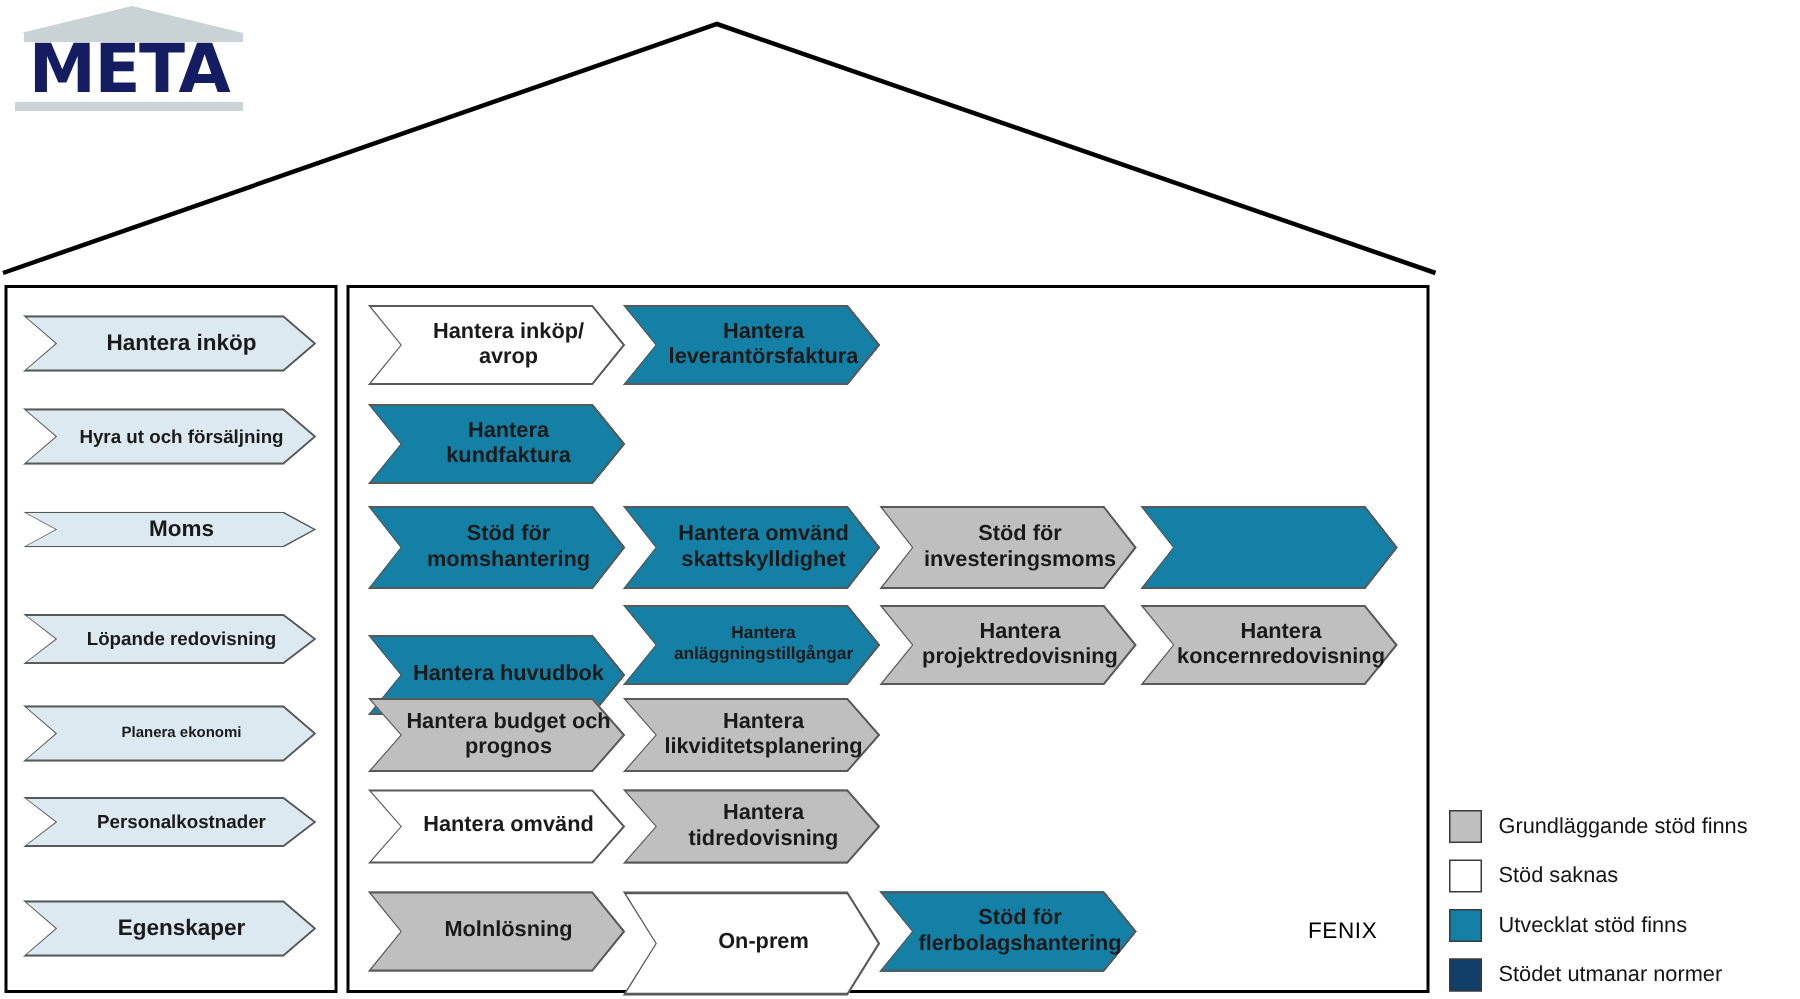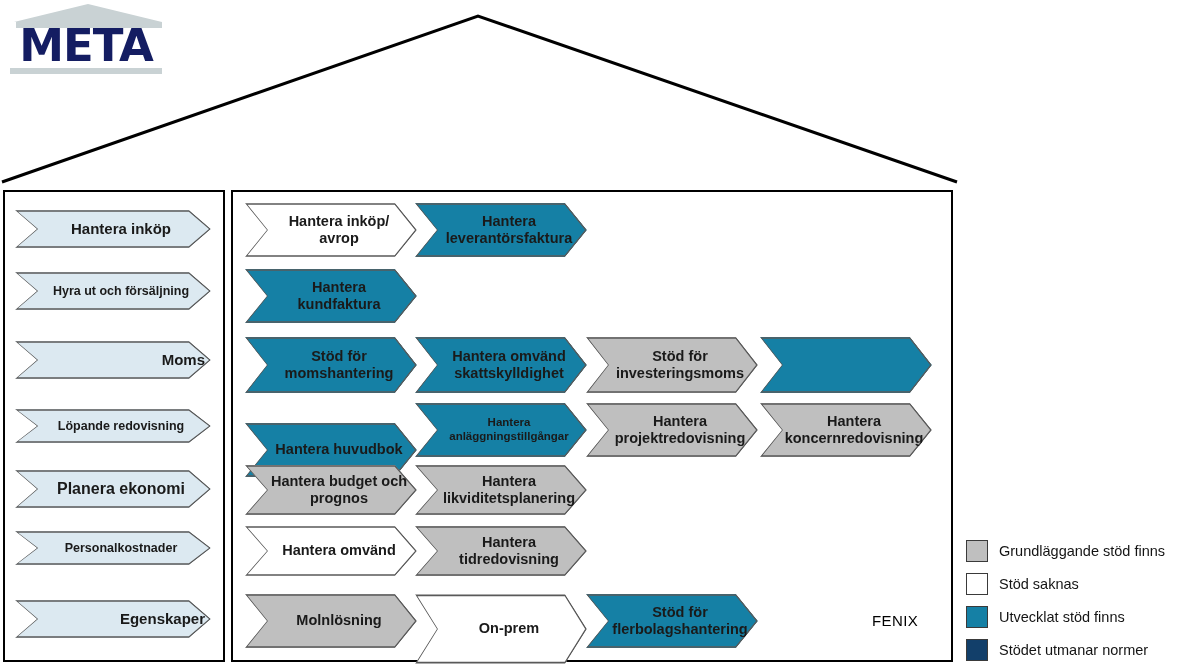--- a/index.html
+++ b/index.html
@@ -219,49 +219,49 @@
     </svg>
     <div class="chev-label">Hantera inköp</div>
   </div>
 <div class="chev f-lightblue" style="left: 15px; top: 272px; width: 196px; height: 38px; font-size: 12.5px;">
     <div class="chev-body"></div>
     <svg class="outline" viewBox="0 0 196 38" preserveAspectRatio="none">
       <polygon points="1,1 174,1 195,19 174,37 1,37 22,19" fill="none" stroke="#595959" stroke-width="1.4"></polygon>
     </svg>
     <div class="chev-label">Hyra ut och försäljning</div>
   </div>
-<div class="chev f-lightblue" style="left: 15px; top: 341px; width: 196px; height: 38px; font-size: 15px; justify-content: flex-end;">
+<div class="chev f-lightblue" style="left: 15px; top: 341px; width: 196px; height: 24px; font-size: 15px;">
     <div class="chev-body"></div>
     <svg class="outline" viewBox="0 0 196 38" preserveAspectRatio="none">
       <polygon points="1,1 174,1 195,19 174,37 1,37 22,19" fill="none" stroke="#595959" stroke-width="1.4"></polygon>
     </svg>
     <div class="chev-label">Moms</div>
   </div>
 <div class="chev f-lightblue" style="left: 15px; top: 409px; width: 196px; height: 34px; font-size: 12.5px;">
     <div class="chev-body"></div>
     <svg class="outline" viewBox="0 0 196 34" preserveAspectRatio="none">
       <polygon points="1,1 174,1 195,17 174,33 1,33 22,17" fill="none" stroke="#595959" stroke-width="1.4"></polygon>
     </svg>
     <div class="chev-label">Löpande redovisning</div>
   </div>
-<div class="chev f-lightblue" style="left: 15px; top: 470px; width: 196px; height: 38px; font-size: 16px; text-align: center;">
+<div class="chev f-lightblue" style="left: 15px; top: 470px; width: 196px; height: 38px; font-size: 10px; text-align: center;">
     <div class="chev-body"></div>
     <svg class="outline" viewBox="0 0 196 38" preserveAspectRatio="none">
       <polygon points="1,1 174,1 195,19 174,37 1,37 22,19" fill="none" stroke="#595959" stroke-width="1.4"></polygon>
     </svg>
     <div class="chev-label">Planera ekonomi</div>
   </div>
 <div class="chev f-lightblue" style="left: 15px; top: 531px; width: 196px; height: 34px; font-size: 12.5px;">
     <div class="chev-body"></div>
     <svg class="outline" viewBox="0 0 196 34" preserveAspectRatio="none">
       <polygon points="1,1 174,1 195,17 174,33 1,33 22,17" fill="none" stroke="#595959" stroke-width="1.4"></polygon>
     </svg>
     <div class="chev-label">Personalkostnader</div>
   </div>
-<div class="chev f-lightblue" style="left: 15px; top: 600px; width: 196px; height: 38px; font-size: 15px; justify-content: flex-end;">
+<div class="chev f-lightblue" style="left: 15px; top: 600px; width: 196px; height: 38px; font-size: 15px;">
     <div class="chev-body"></div>
     <svg class="outline" viewBox="0 0 196 38" preserveAspectRatio="none">
       <polygon points="1,1 174,1 195,19 174,37 1,37 22,19" fill="none" stroke="#595959" stroke-width="1.4"></polygon>
     </svg>
     <div class="chev-label">Egenskaper</div>
   </div>
 <div class="chev f-white" style="left: 245px; top: 203px; width: 172px; height: 54px; font-size: 14.5px;">
     <div class="chev-body"></div>
     <svg class="outline" viewBox="0 0 172 54" preserveAspectRatio="none">
       <polygon points="1,1 150,1 171,27 150,53 1,53 22,27" fill="none" stroke="#595959" stroke-width="1.4"></polygon>

